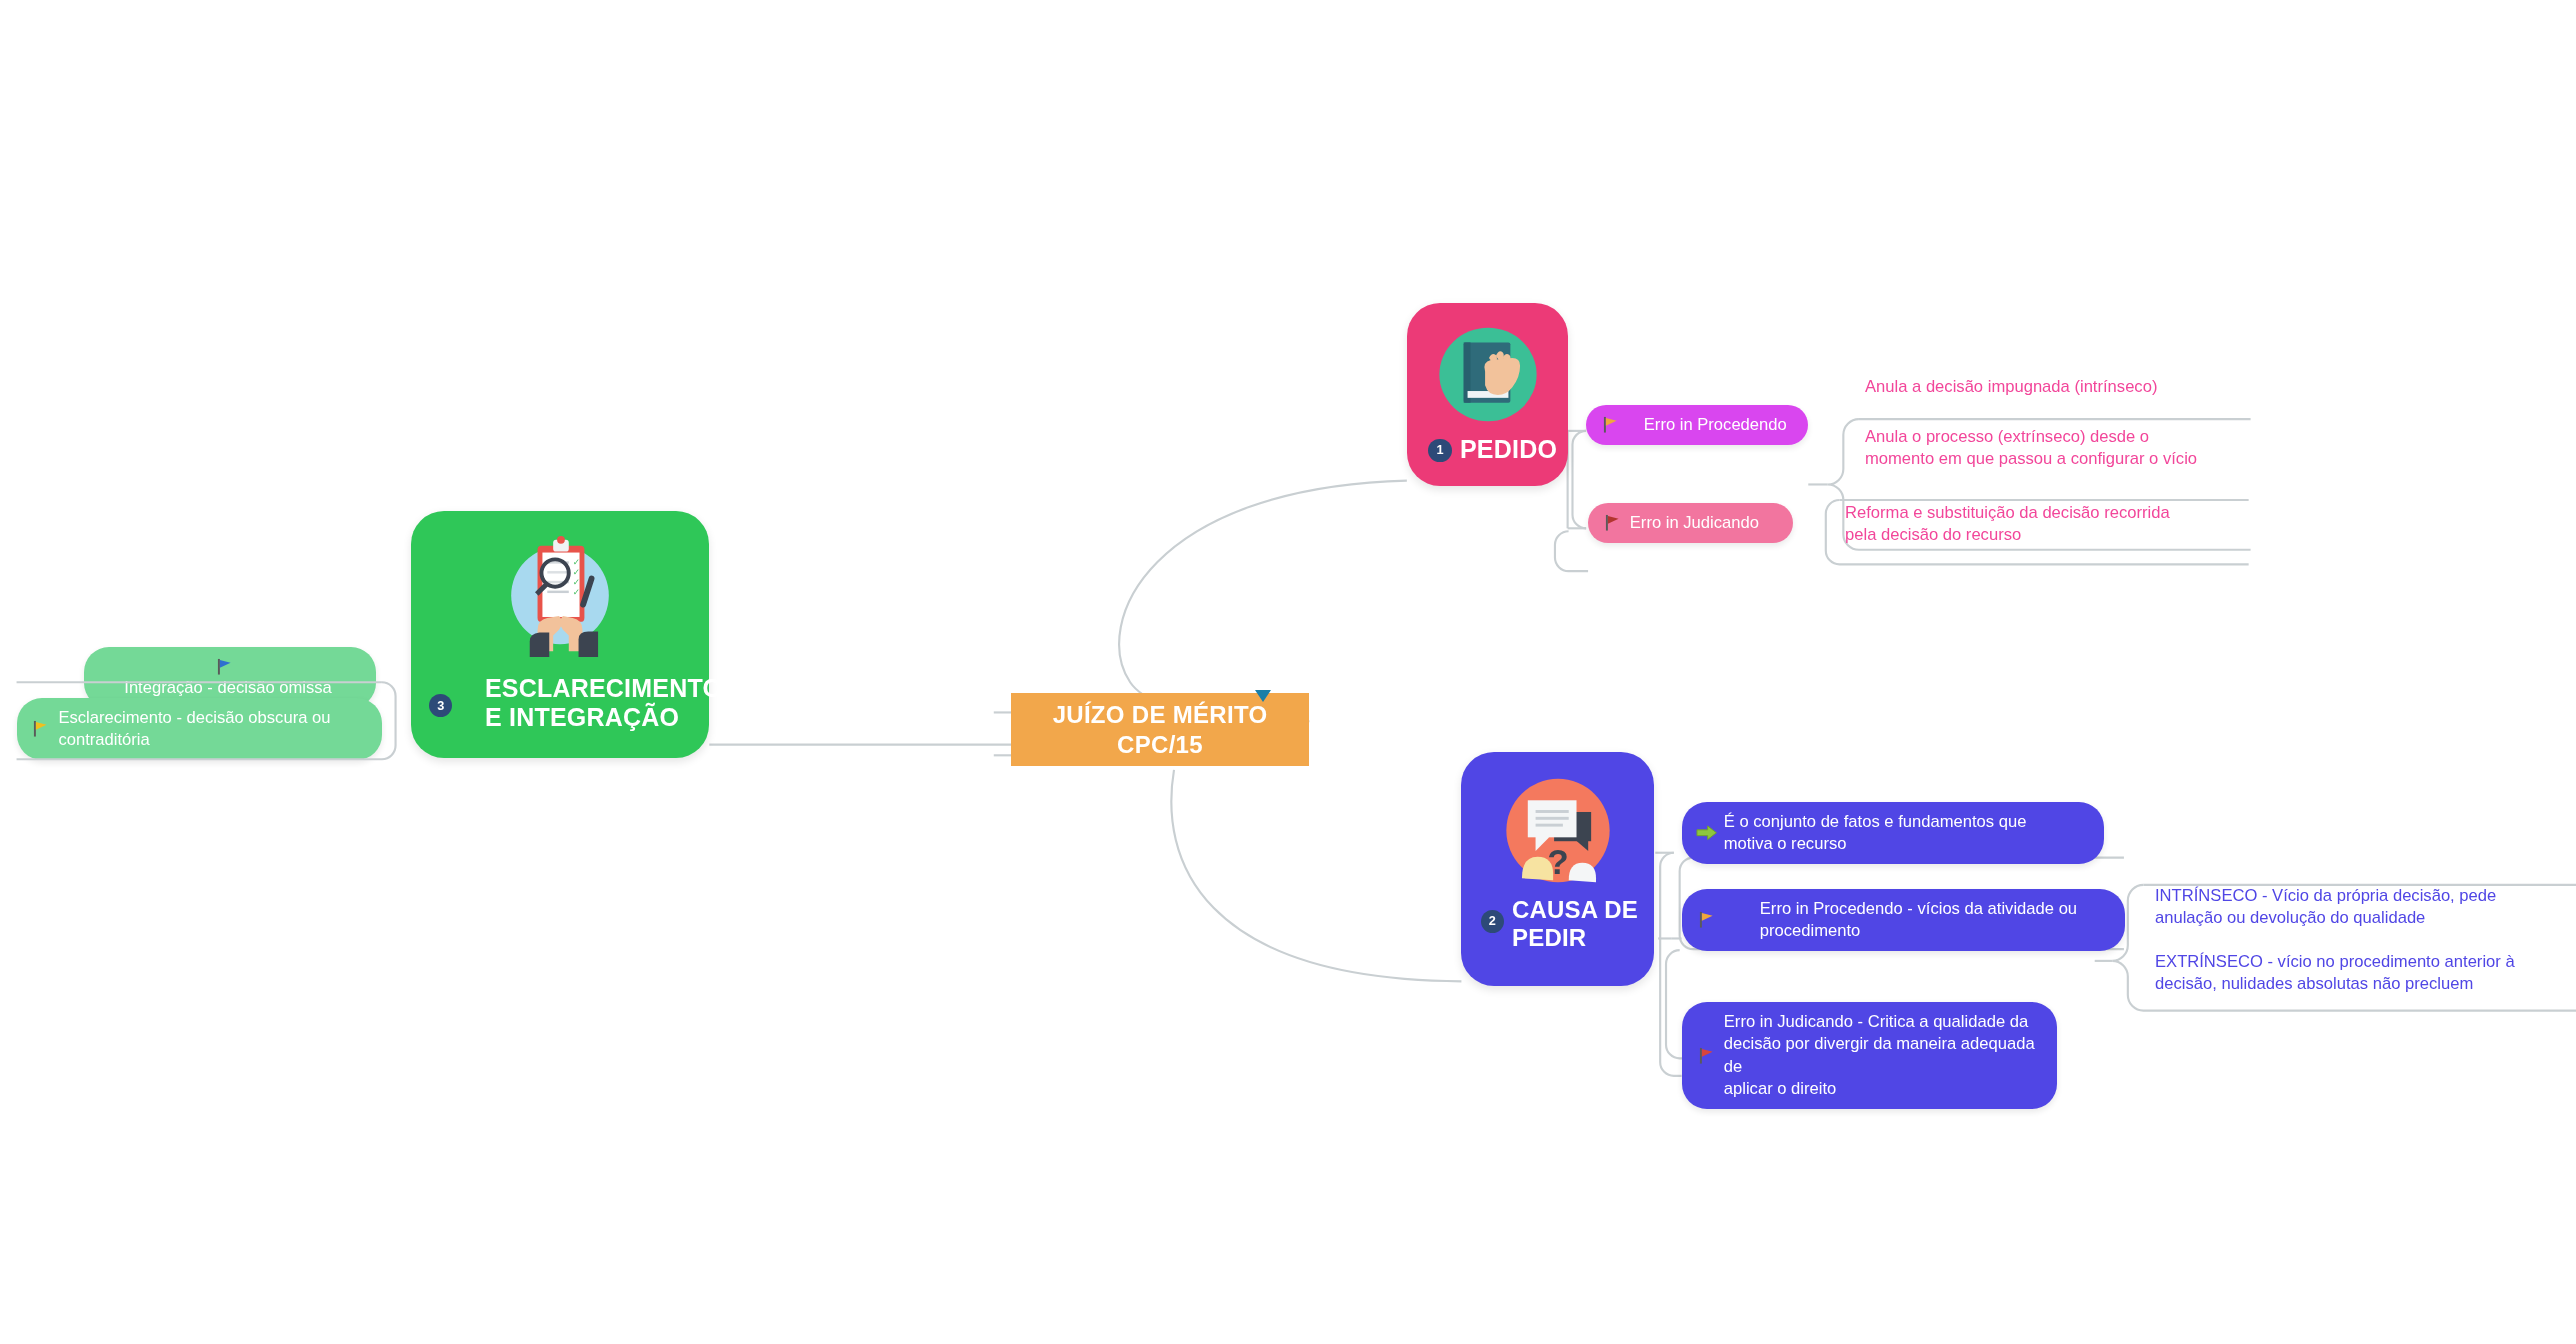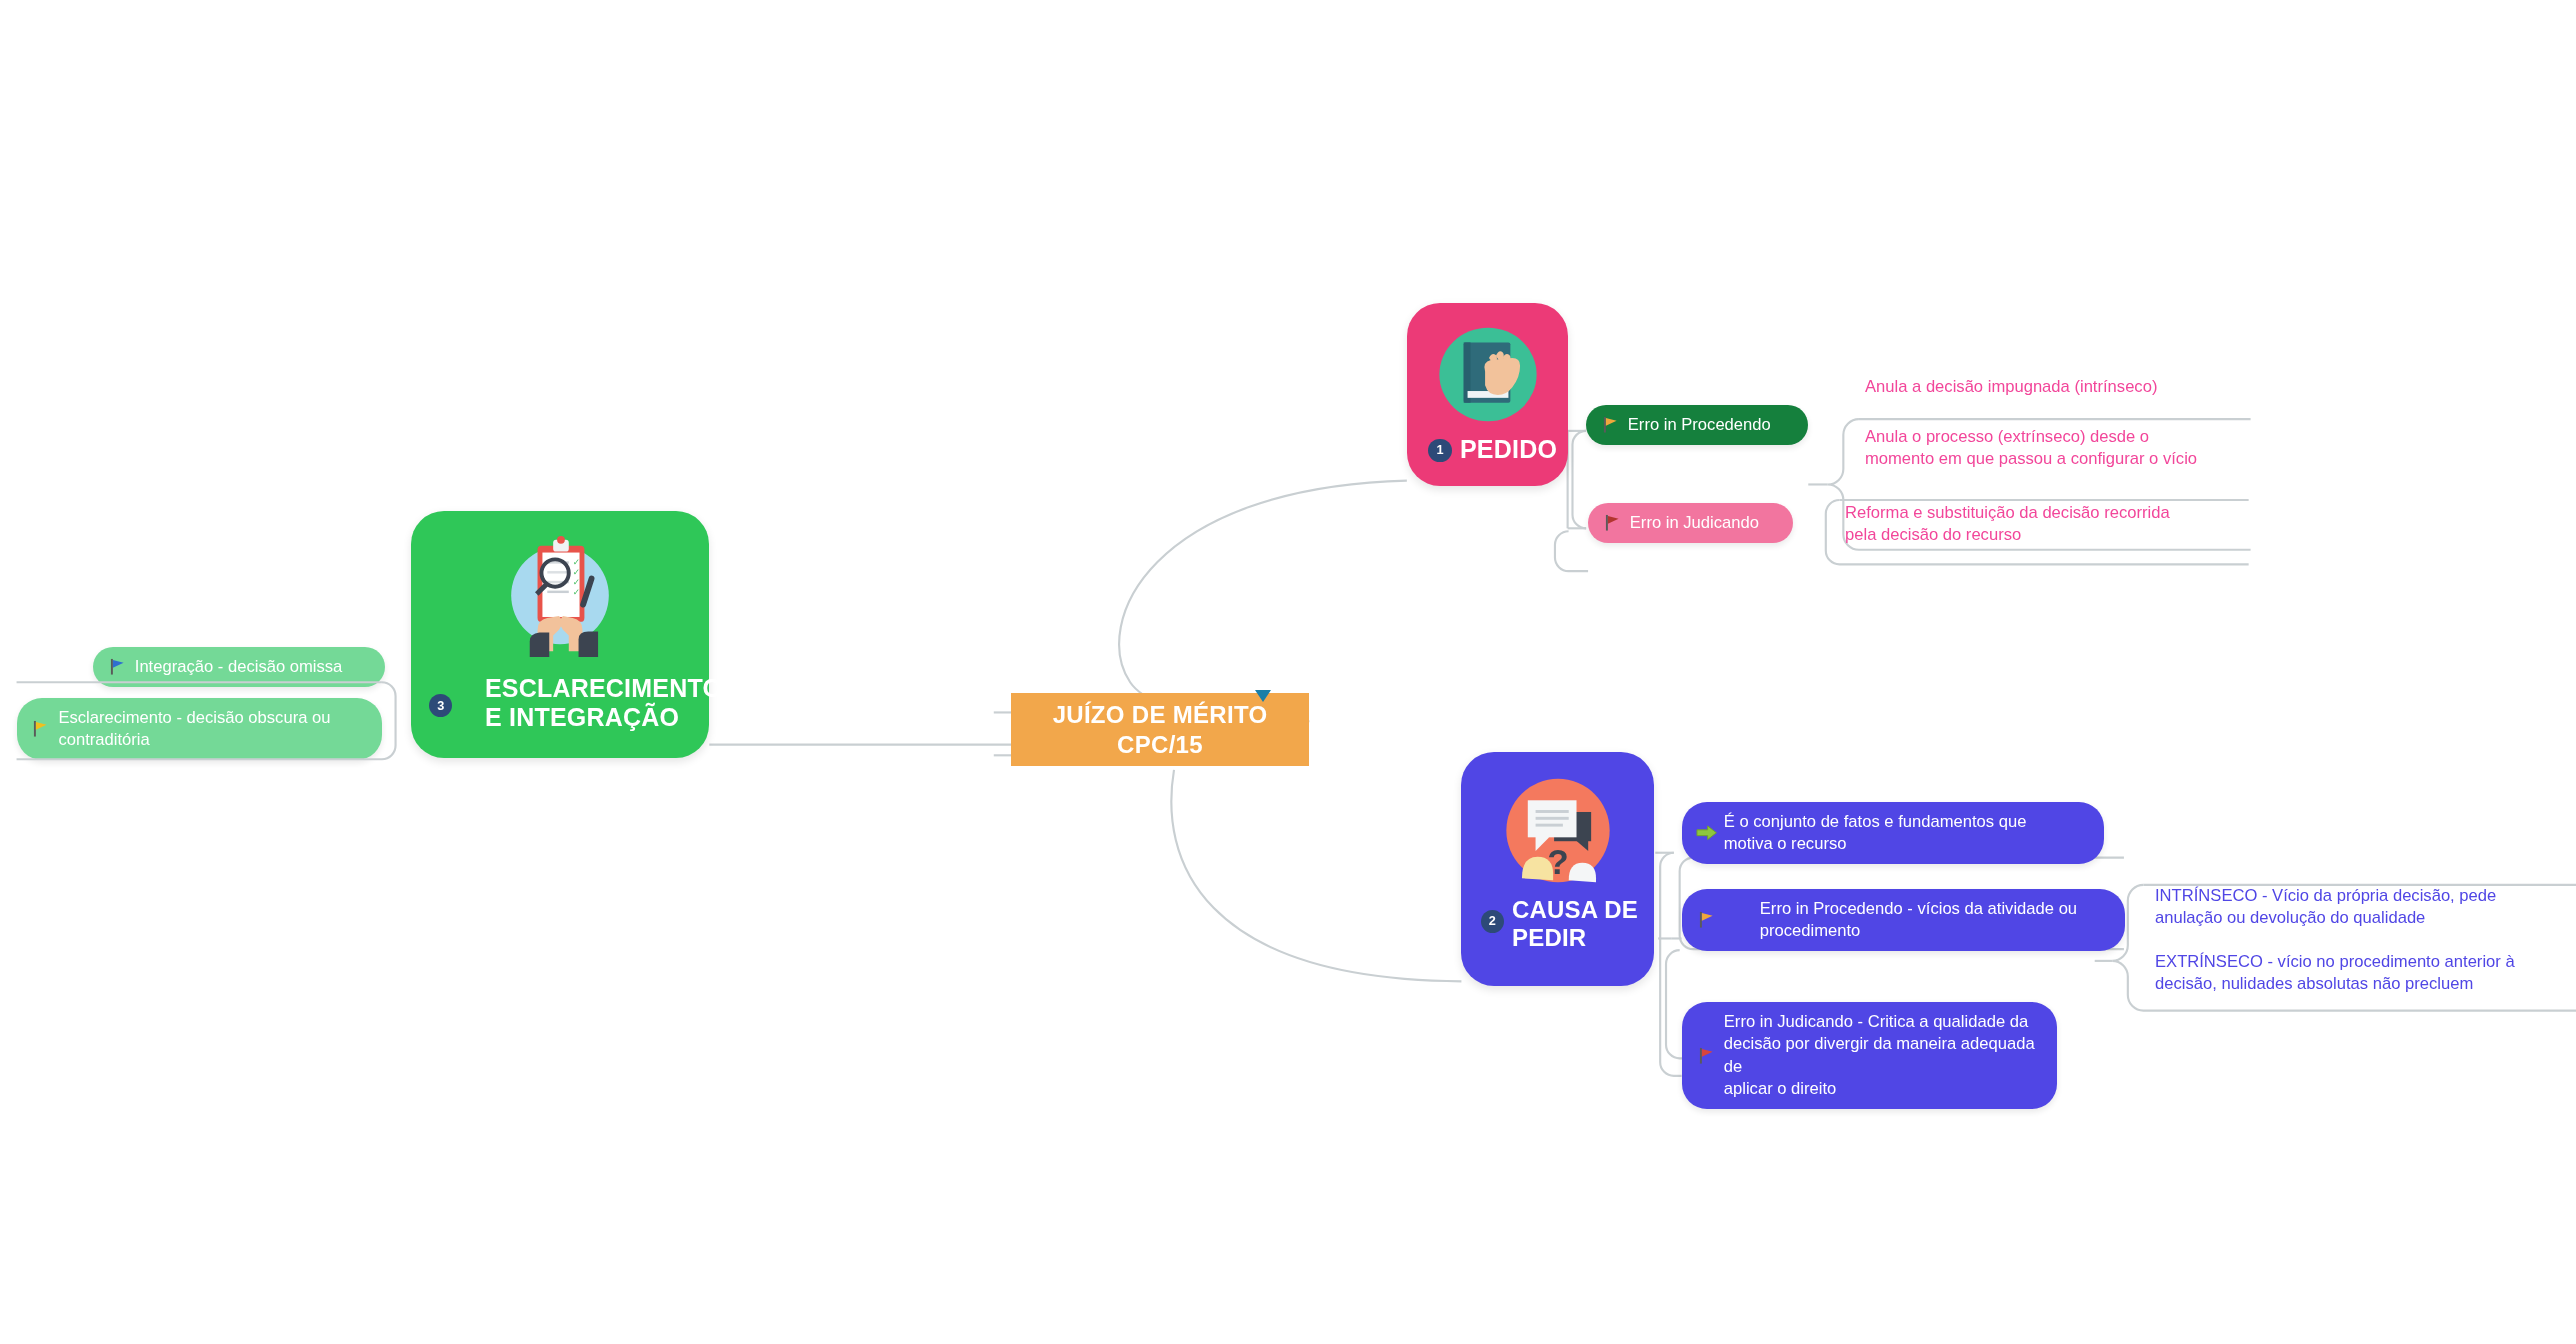--- a/index.html
+++ b/index.html
@@ -332,21 +332,21 @@
         <path d="M82 126 l0 -18 q0 -8 10 -8 l10 0 l0 26 z" fill="#3c4450"></path>
       </svg>
     </div>
     <div class="topic-title">
       <div>ESCLARECIMENTO</div>
       <div>E INTEGRAÇÃO</div>
     </div>
   </div>
   <div id="badge-esc">3</div>
 
-  <div class="pill" style="left:1586px; top:405px; width:222px; background:#15803d;">
+  <div class="pill" style="left:1586px; top:405px; width:222px; background:#d946ef;gap:16px;">
     <span class="pill-icon">
       <svg width="19.5" height="19.5" viewBox="0 0 20 20">
         <rect x="3" y="2" width="2" height="16" fill="#5a5a5a"></rect>
         <path d="M5 3 L16 6 L5 11 Z" fill="#f0a83c"></path>
       </svg>
     </span>
     <span class="pill-text">Erro in Procedendo</span>
   </div>
 
   <div class="pill" style="left:1588px; top:503px; width:205px; background:#f2759f;">
@@ -415,21 +415,21 @@
   <div class="leaf" style="left:2155px; top:885px; width:419px; color:#5046e5;">
     <div>INTRÍNSECO - Vício da própria decisão, pede</div>
     <div>anulação ou devolução do qualidade</div>
   </div>
 
   <div class="leaf" style="left:2155px; top:951px; width:429px; color:#5046e5;">
     <div>EXTRÍNSECO - vício no procedimento anterior à</div>
     <div>decisão, nulidades absolutas não precluem</div>
   </div>
 
-  <div class="pill" style="left:93px; top:647px; width:292px; background:#74d997;">
+  <div class="pill" style="left:84px; top:647px; width:292px; background:#74d997;flex-direction:column;">
     <span class="pill-icon">
       <svg width="19.5" height="19.5" viewBox="0 0 20 20">
         <rect x="3" y="2" width="2" height="16" fill="#5a5a5a"></rect>
         <path d="M5 3 L16 6 L5 11 Z" fill="#2f6fd0"></path>
       </svg>
     </span>
     <span class="pill-text">Integração - decisão omissa</span>
   </div>
 
   <div class="pill" style="left:16.6px; top:698px; width:365px; background:#74d997;">

